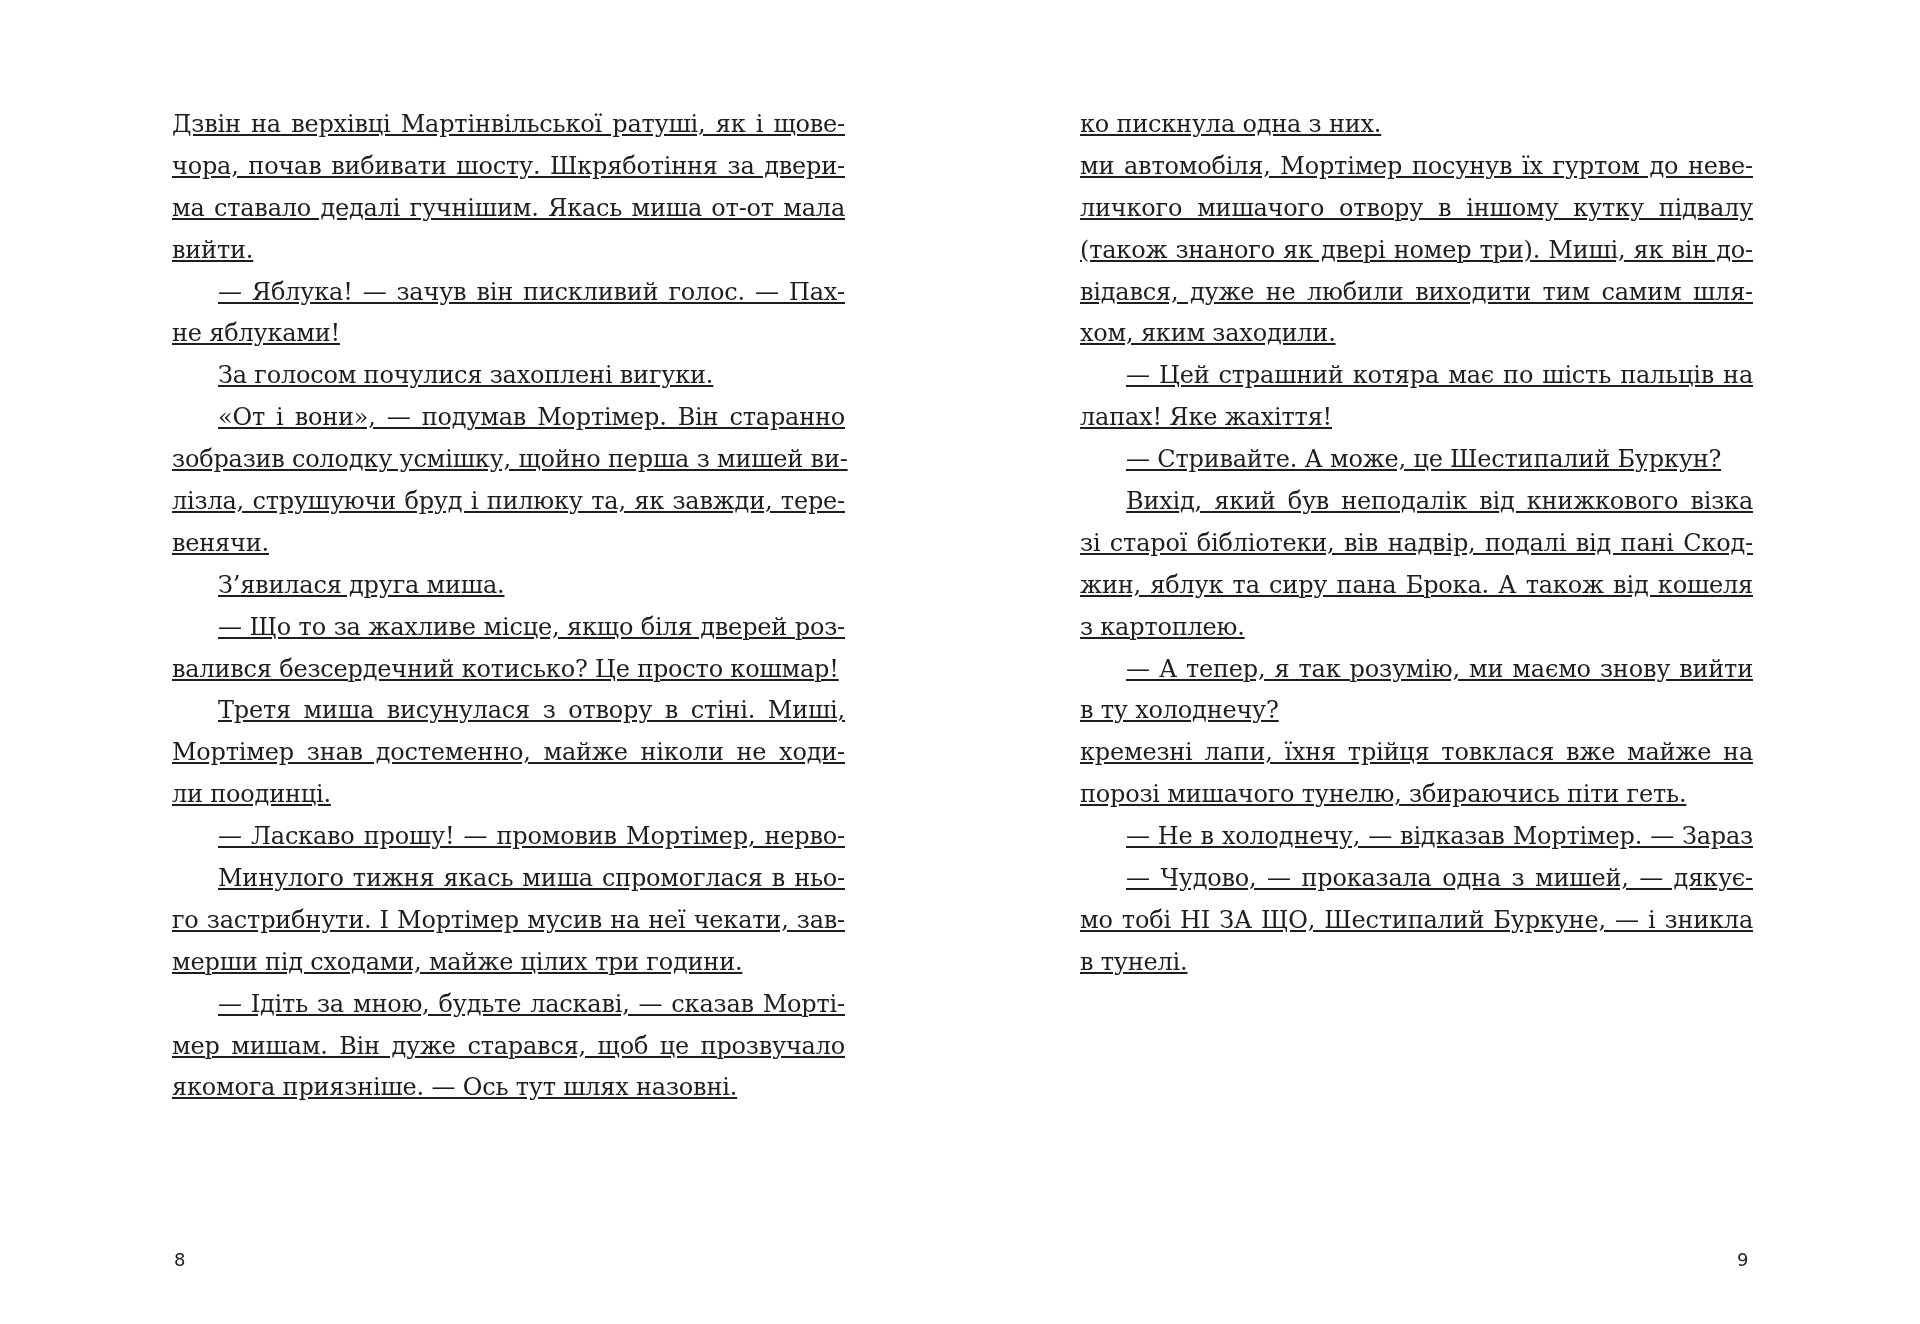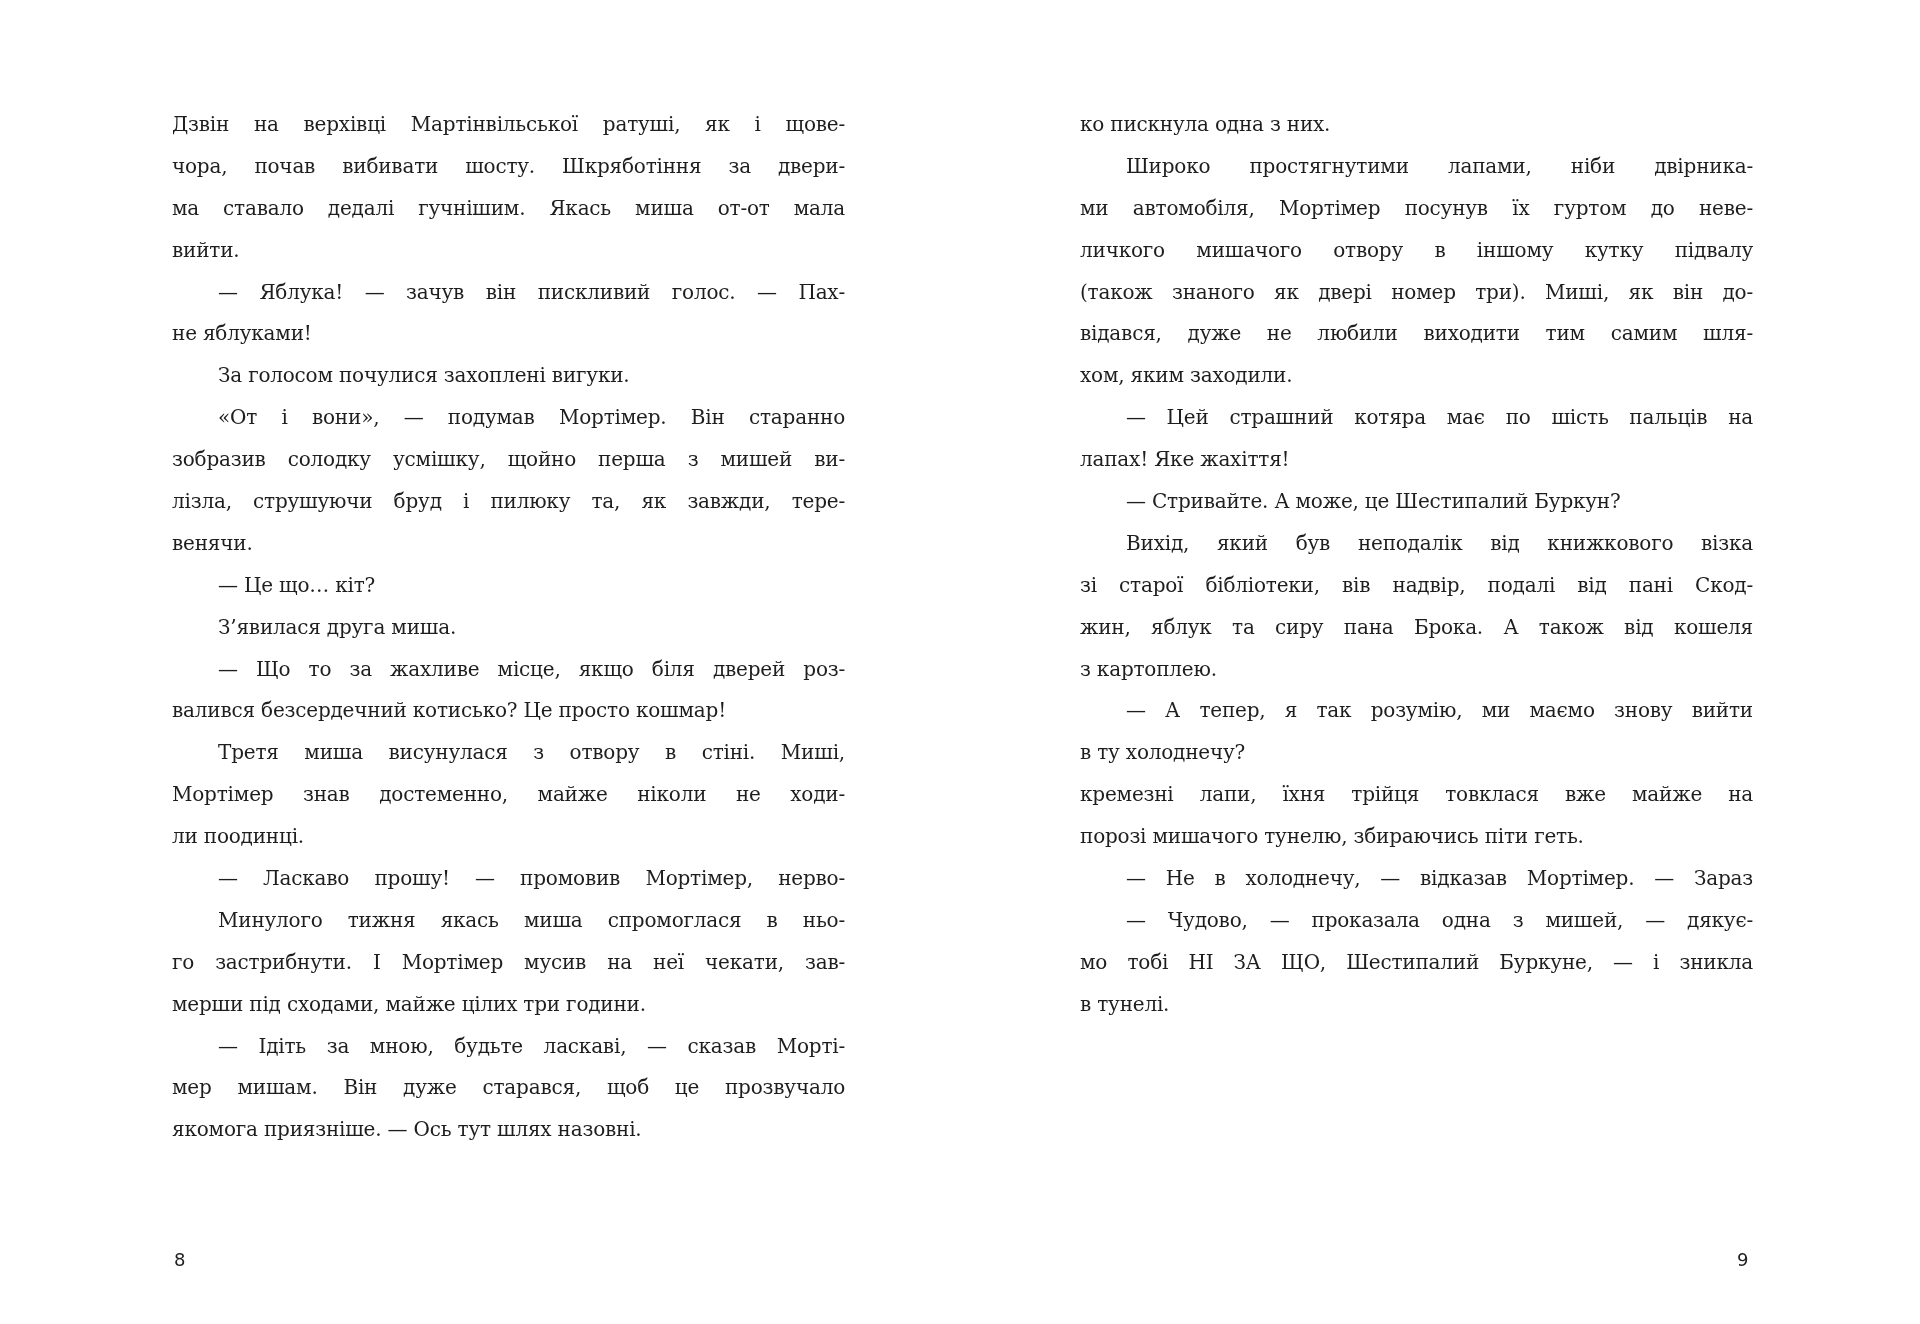--- a/index.html
+++ b/index.html
@@ -5,22 +5,22 @@
   html, body { margin: 0; padding: 0; background: #ffffff; }
   body { width: 1920px; height: 1324px; position: relative; overflow: hidden;
          font-family: "DejaVu Serif", "Liberation Serif", serif; color: #1e1e1e; }
   .spread { position: absolute; inset: 0; }
   .page { position: absolute; top: 0; height: 1324px; width: 960px; }
   .page.left { left: 0; }
   .page.right { left: 960px; }
   .text-block { position: absolute; top: 104px; width: 673px; }
   .page.left .text-block { left: 172px; }
   .page.right .text-block { left: 120px; }
-  .line { height: 41.9px; line-height: 41.9px; font-size: 20px; white-space: nowrap;
-          text-align: justify; text-align-last: justify; letter-spacing: -0.2px; }
+  .line { height: 41.9px; line-height: 41.9px; font-size: 24px; white-space: nowrap;
+          text-align: justify; text-align-last: justify; letter-spacing: -0.2px; text-decoration: underline; }
   .line.last { text-align-last: left; }
   .line.indent { padding-left: 46px; }
   .page-number { position: absolute; top: 1249px; font-family: "DejaVu Sans", "Liberation Sans", sans-serif;
                  font-size: 18px; color: #222; }
   .page.left .page-number { left: 174px; }
   .page.right .page-number { left: 777px; }
 </style>
 </head>
 <body>
 
@@ -31,41 +31,39 @@
         <div class="line">чора, почав вибивати шосту. Шкряботіння за двери-</div>
         <div class="line">ма ставало дедалі гучнішим. Якась миша от-от мала</div>
         <div class="line last">вийти.</div>
         <div class="line indent">— Яблука! — зачув він пискливий голос. — Пах-</div>
         <div class="line last">не яблуками!</div>
         <div class="line indent last">За голосом почулися захоплені вигуки.</div>
         <div class="line indent">«От і вони», — подумав Мортімер. Він старанно</div>
         <div class="line">зобразив солодку усмішку, щойно перша з мишей ви-</div>
         <div class="line">лізла, струшуючи бруд і пилюку та, як завжди, тере-</div>
         <div class="line last">венячи.</div>
-        <div class="line indent last">— Це що… кіт?</div>
         <div class="line indent last">З’явилася друга миша.</div>
         <div class="line indent">— Що то за жахливе місце, якщо біля дверей роз-</div>
         <div class="line last">валився безсердечний котисько? Це просто кошмар!</div>
         <div class="line indent">Третя миша висунулася з отвору в стіні. Миші,</div>
         <div class="line">Мортімер знав достеменно, майже ніколи не ходи-</div>
         <div class="line last">ли поодинці.</div>
         <div class="line indent">— Ласкаво прошу! — промовив Мортімер, нерво-</div>
         <div class="line indent">Минулого тижня якась миша спромоглася в ньо-</div>
         <div class="line">го застрибнути. І Мортімер мусив на неї чекати, зав-</div>
         <div class="line last">мерши під сходами, майже цілих три години.</div>
         <div class="line indent">— Ідіть за мною, будьте ласкаві, — сказав Морті-</div>
         <div class="line">мер мишам. Він дуже старався, щоб це прозвучало</div>
         <div class="line last">якомога приязніше. — Ось тут шлях назовні.</div>
       </div>
     <div class="page-number">8</div>
   </div>
   <div class="page right">
     <div class="text-block">
         <div class="line last">ко пискнула одна з них.</div>
-        <div class="line indent">Широко простягнутими лапами, ніби двірника-</div>
         <div class="line">ми автомобіля, Мортімер посунув їх гуртом до неве-</div>
         <div class="line">личкого мишачого отвору в іншому кутку підвалу</div>
         <div class="line">(також знаного як двері номер три). Миші, як він до-</div>
         <div class="line">відався, дуже не любили виходити тим самим шля-</div>
         <div class="line last">хом, яким заходили.</div>
         <div class="line indent">— Цей страшний котяра має по шість пальців на</div>
         <div class="line last">лапах! Яке жахіття!</div>
         <div class="line indent last">— Стривайте. А може, це Шестипалий Буркун?</div>
         <div class="line indent">Вихід, який був неподалік від книжкового візка</div>
         <div class="line">зі старої бібліотеки, вів надвір, подалі від пані Скод-</div>

